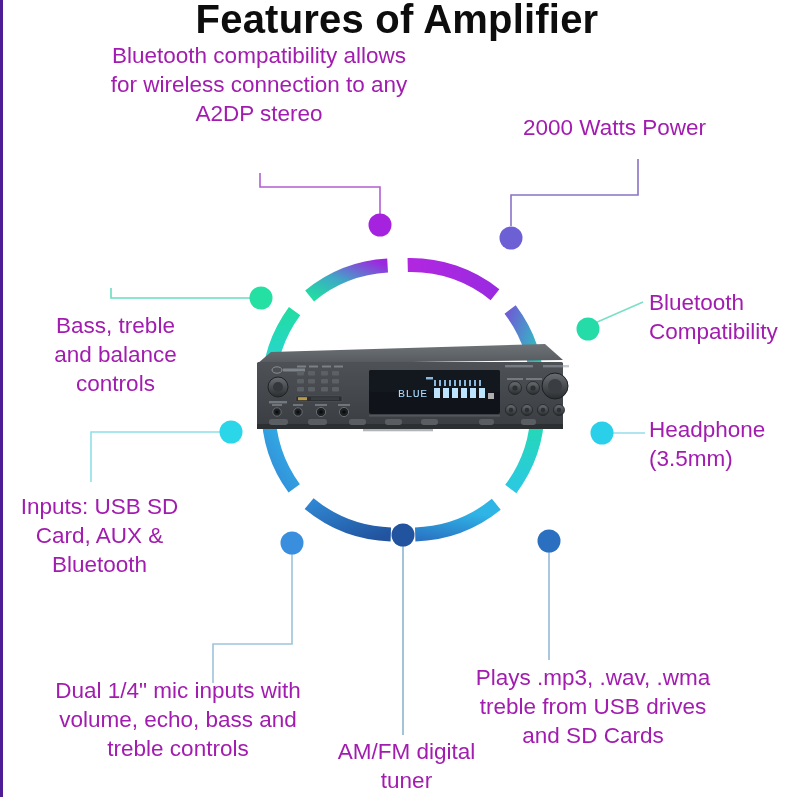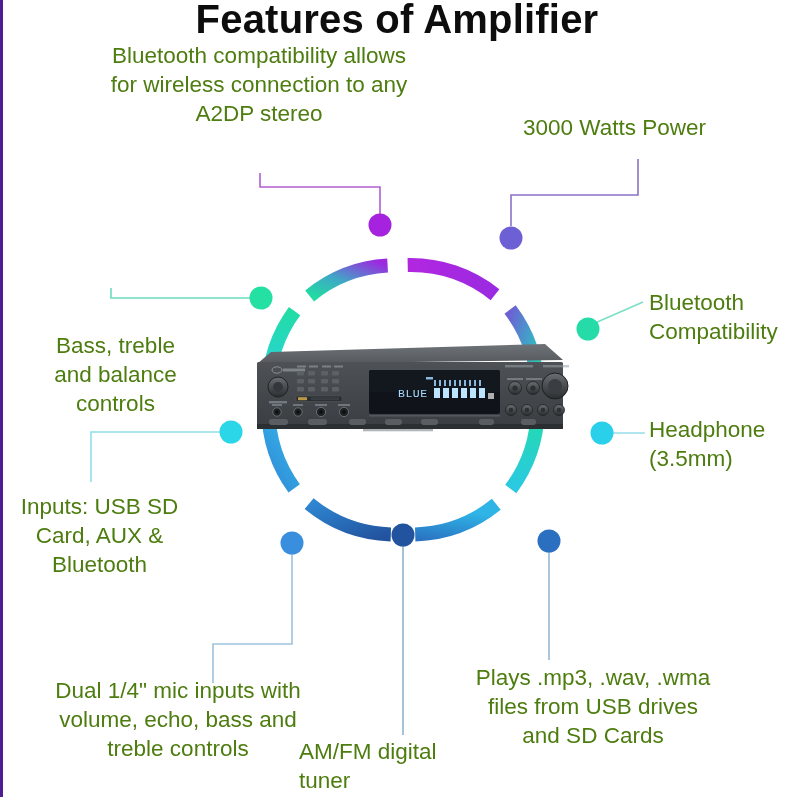--- a/index.html
+++ b/index.html
@@ -53,31 +53,31 @@
     height: 110px;
   }
   #amp-svg { width: 330px; height: 110px; display: block; }
 
   
   .label {
     position: absolute;
     font-family: "Liberation Sans", sans-serif;
     font-size: 22.5px;
     line-height: 29px;
-    color: #4d7c0f;
+    color: #a21caf;
     white-space: pre-line;
   }
   .lbl-bt-compat-allows { left: 56px;  top: 41px;  width: 400px; text-align: center; }
   .lbl-watts           { left: 520px; top: 113px; width: 250px; text-align: left; }
-  .lbl-bass            { left: 10px;  top: 311px; width: 205px; text-align: center; margin-top: 20px; }
+  .lbl-bass            { left: 10px;  top: 311px; width: 205px; text-align: center; }
   .lbl-bt-compat       { left: 646px; top: 288px; width: 210px; text-align: left; }
   .lbl-inputs          { left: -6px;  top: 492px; width: 205px; text-align: center; }
   .lbl-headphone       { left: 646px; top: 415px; width: 210px; text-align: left; }
   .lbl-mic             { left: 8px;   top: 676px; width: 334px; text-align: center; }
-  .lbl-amfm            { left: 296px; top: 737px; width: 215px; text-align: left; }
+  .lbl-amfm            { left: 296px; top: 737px; width: 215px; text-align: center; }
   .lbl-plays           { left: 430px; top: 663px; width: 320px; text-align: center; }
 </style>
 </head>
 <body>
 
 <div id="canvas">
 
   <div id="title">Features of Amplifier</div>
 
   <svg id="ring-svg" viewBox="0 0 788 797">
@@ -320,21 +320,21 @@
       </g>
 
       <rect x="118" y="95" width="70" height="2.3" fill="#7e858b" opacity="0.6"></rect>
     </svg>
   </div>
 
   <div class="label lbl-bt-compat-allows">Bluetooth compatibility allows
 for wireless connection to any
 A2DP stereo</div>
 
-  <div class="label lbl-watts">3000 Watts Power</div>
+  <div class="label lbl-watts">2000 Watts Power</div>
 
   <div class="label lbl-bass">Bass, treble
 and balance
 controls</div>
 
   <div class="label lbl-bt-compat">Bluetooth
 Compatibility</div>
 
   <div class="label lbl-inputs">Inputs: USB SD
 Card, AUX &amp;
@@ -344,16 +344,16 @@
 (3.5mm)</div>
 
   <div class="label lbl-mic">Dual 1/4" mic inputs with
 volume, echo, bass and
 treble controls</div>
 
   <div class="label lbl-amfm">AM/FM digital
 tuner</div>
 
   <div class="label lbl-plays">Plays .mp3, .wav, .wma
-files from USB drives
+treble from USB drives
 and SD Cards</div>
 
 </div>
 
 </body></html>

